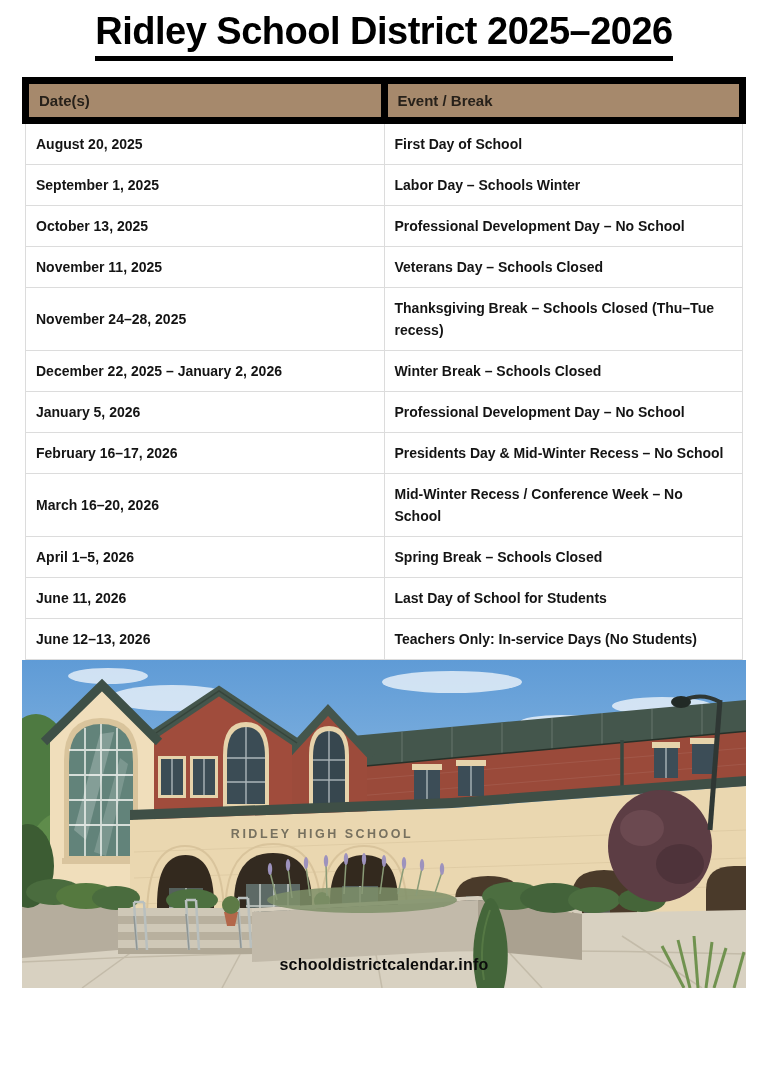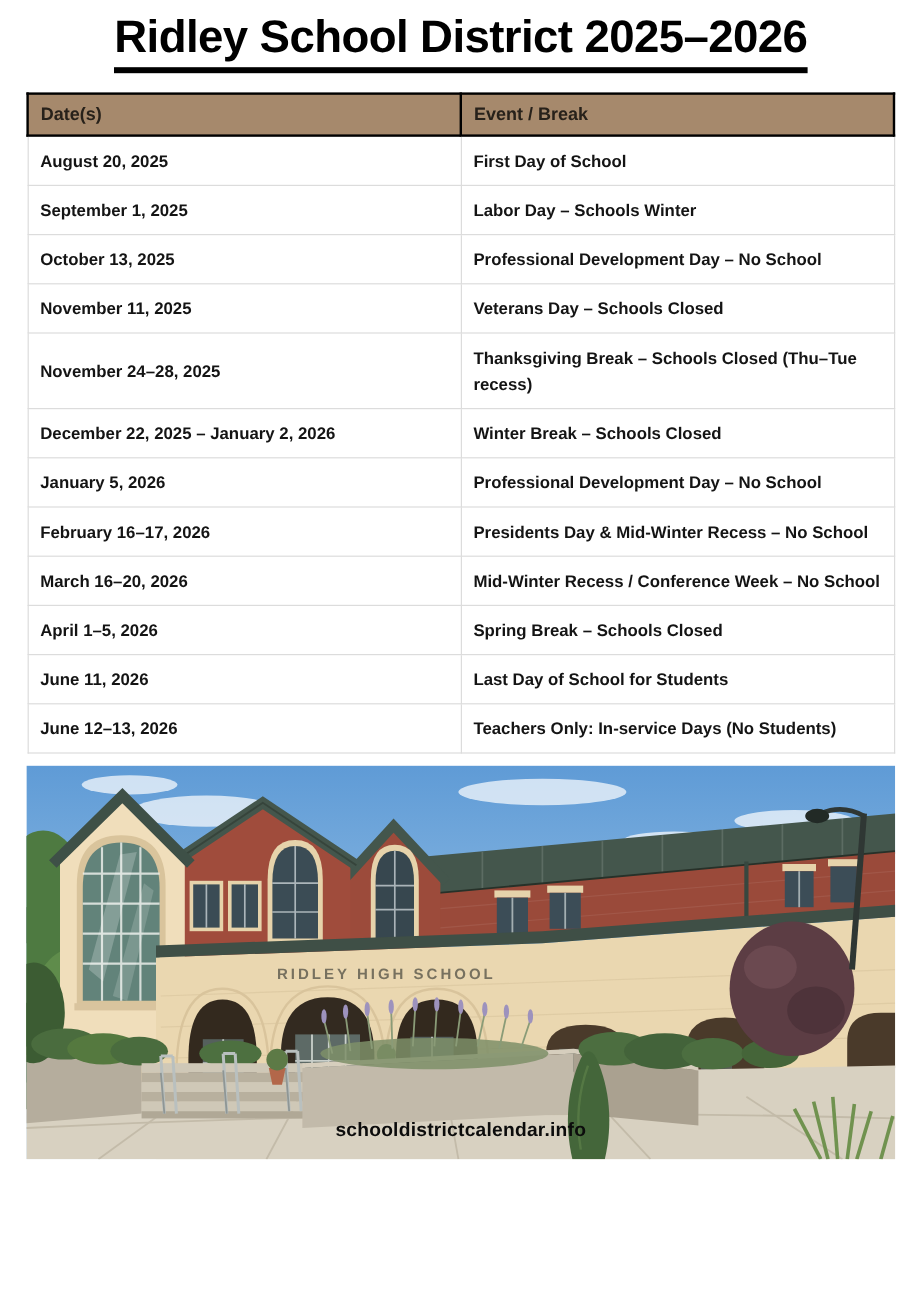--- a/index.html
+++ b/index.html
@@ -14,29 +14,29 @@
     display: inline-block; margin: 0;
     font-size: 38px; font-weight: 700; letter-spacing: -0.5px; color: #000;
     border-bottom: 5px solid #000; padding-bottom: 2px; line-height: 1.15;
     white-space: nowrap;
   }
   table.calendar {
     width: 100%; border-collapse: collapse; table-layout: fixed;
   }
   table.calendar th {
     background: #a6896c; color: #27211a; font-size: 15px; font-weight: 700;
-    text-align: left; padding: 8px 10px; border: 2px solid #000000;
+    text-align: left; padding: 8px 10px; border: 7px solid #000000;
     line-height: 17px;
   }
   table.calendar td {
     border: 1px solid #dcdcdc; background: #fff;
     font-size: 14px; font-weight: 700; color: #141414;
     padding: 9px 10px; line-height: 22px; vertical-align: middle; margin-left: 44px;
   }
-  .photo-wrap { margin-top: 10px; width: 724px; height: 288px; }
+  .photo-wrap { width: 724px; height: 288px; }
   .photo-wrap svg { display: block; width: 724px; height: 328px; }
   .site-footer {
     text-align: center; font-weight: 700; font-size: 16px;
     color: #0c0c0c; margin-top: 8px; letter-spacing: 0.2px;
   }
 </style>
 </head>
 <body>
 
 <div class="page">

